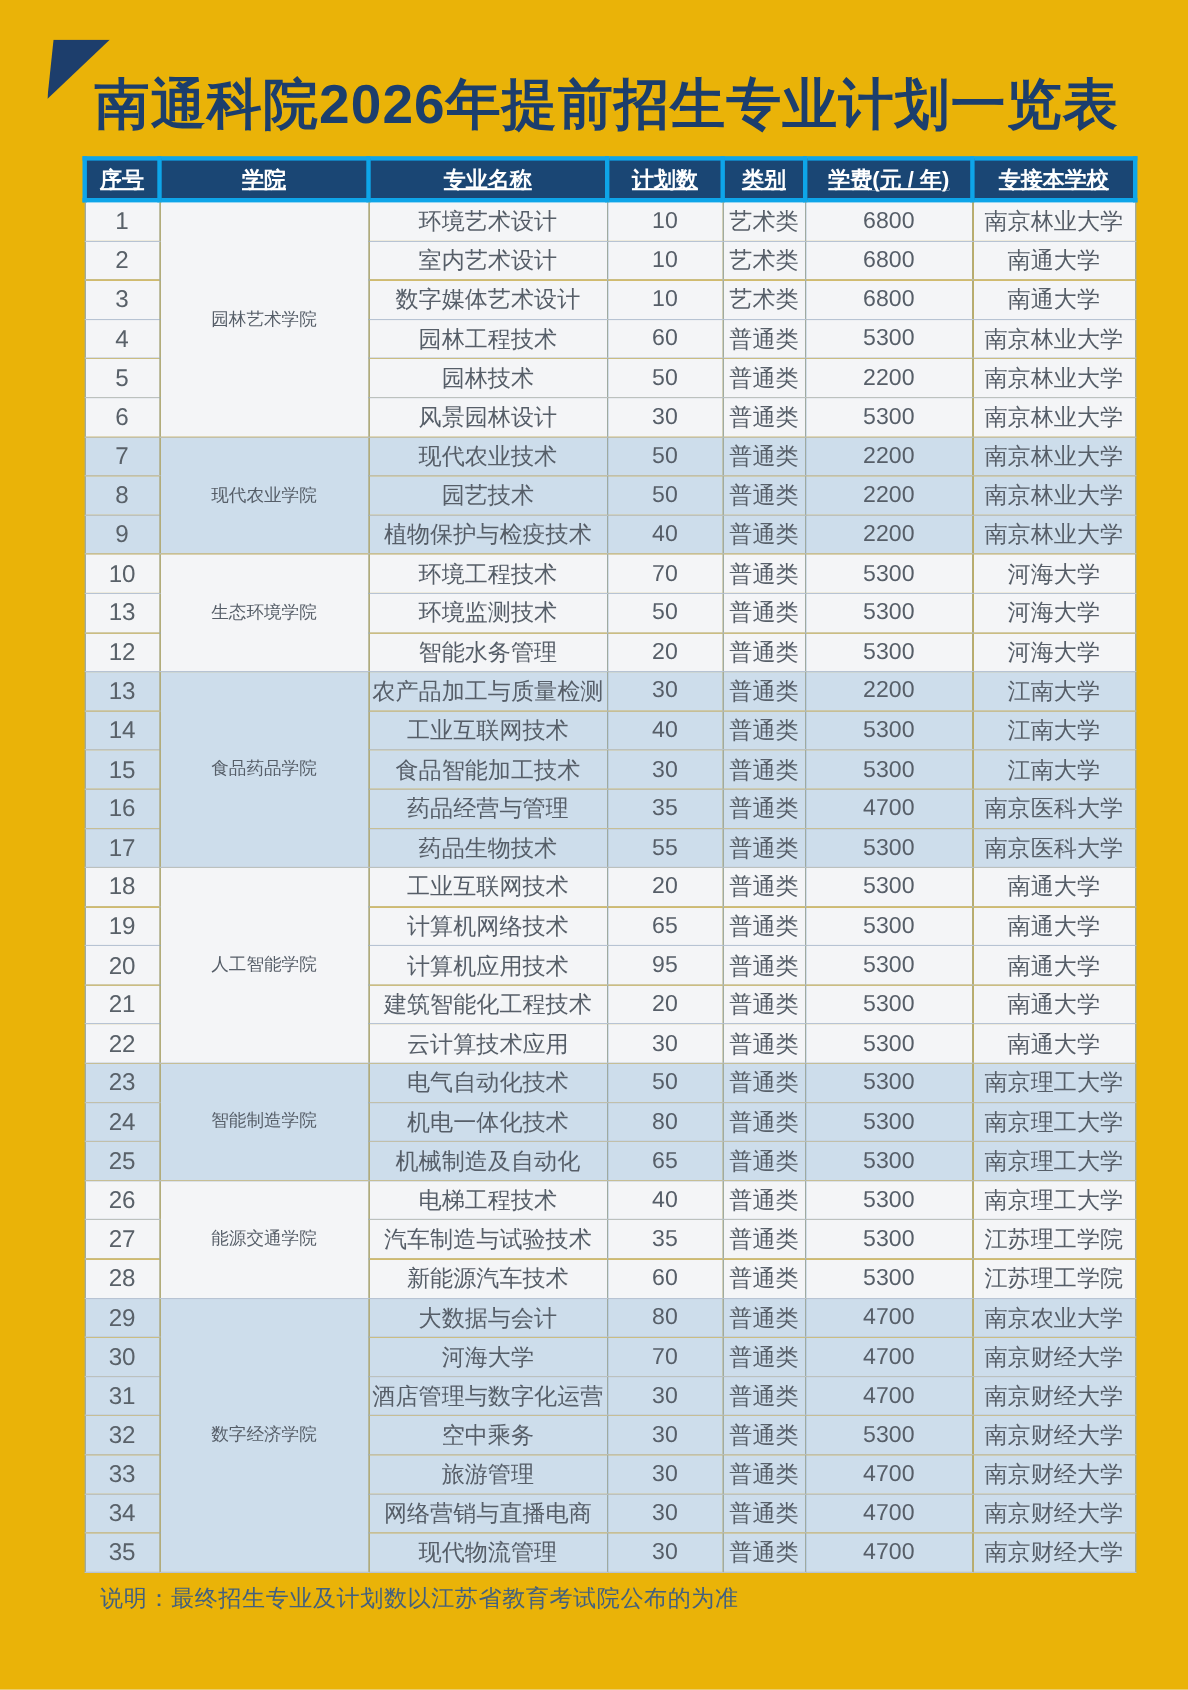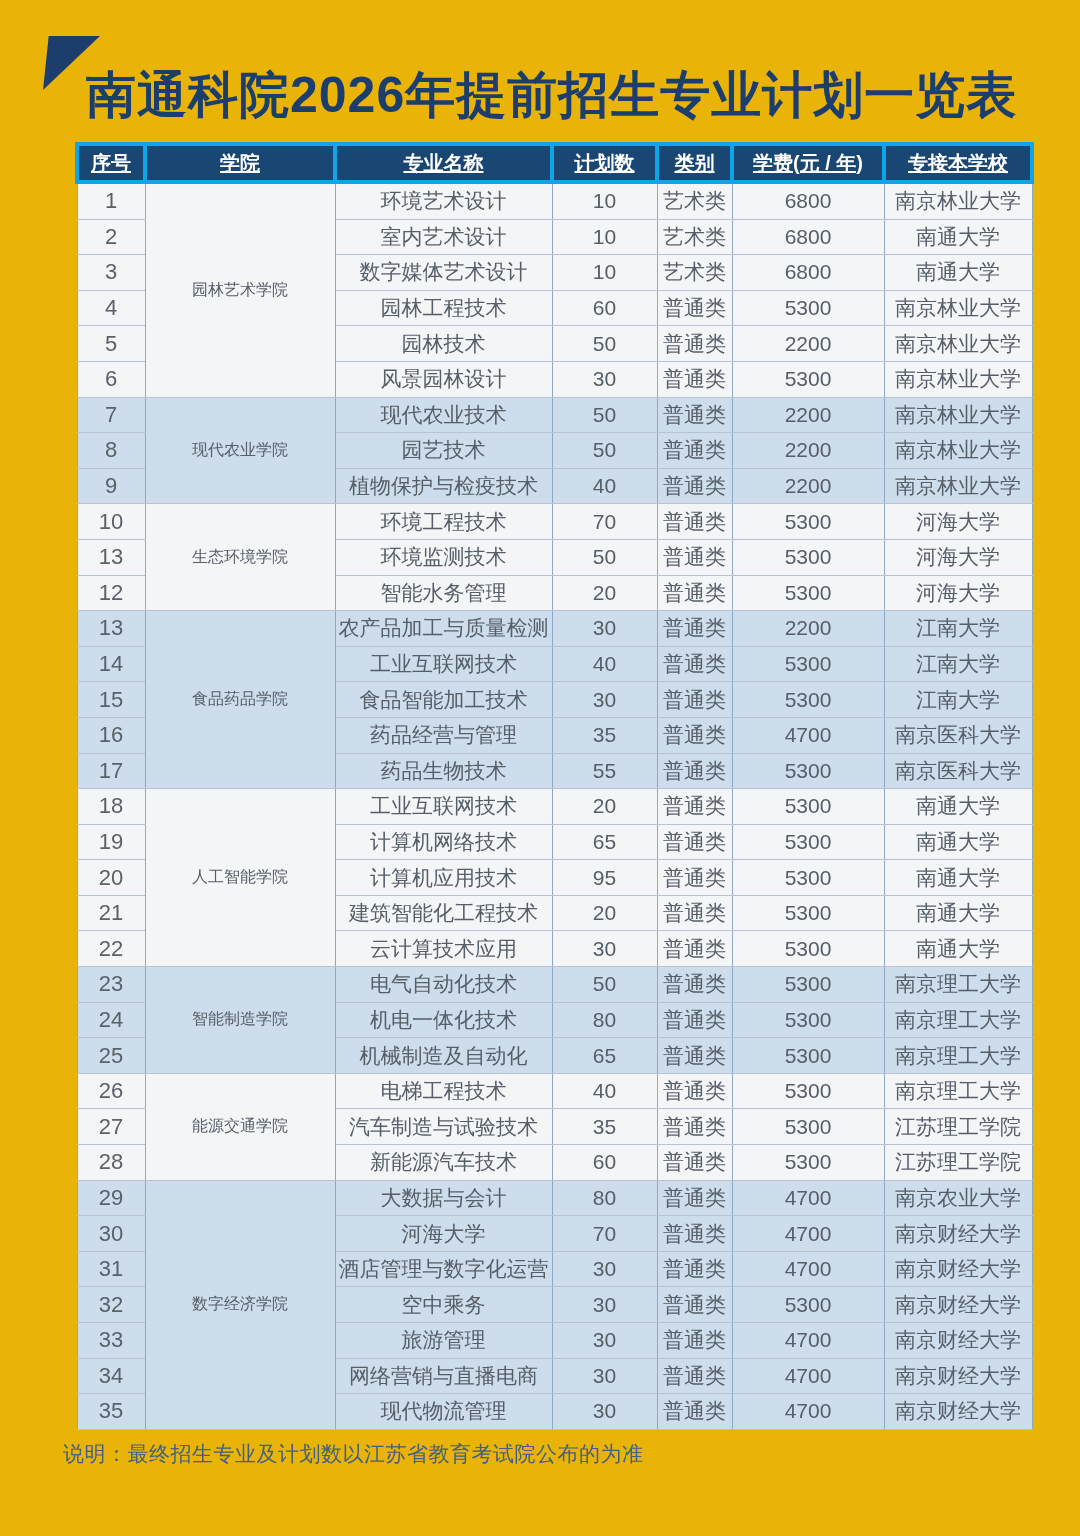--- a/index.html
+++ b/index.html
@@ -46,21 +46,21 @@
     border-bottom:1px solid #b7c3d3;
     overflow:hidden;white-space:nowrap;
   }
   .plan-table tr.group-light td{background:#f4f5f7;}
   .plan-table tr.group-blue  td{background:#cdddeb;}
   .plan-table tr.group-start td{border-top:1px solid #8da8c6;}
   .plan-table td[data-name="row-number-cell"]{font-size:22px;color:#596169;}
   .plan-table td[data-name="college-cell"]{font-size:16px;color:#565e68;}
 
   
-  .notes{position:absolute;left:63px;top:1438px;}
+  .notes{position:absolute;left:91px;top:1438px;}
   .note-line{margin:0;font-size:21px;line-height:32px;color:#42607f;letter-spacing:0.5px;}
   .note-line.indent{padding-left:50px;}
 </style>
 </head>
 <body>
 
 <div class="page" data-name="page">
 
   <div class="corner-triangle" data-name="corner-triangle-icon"></div>
 

